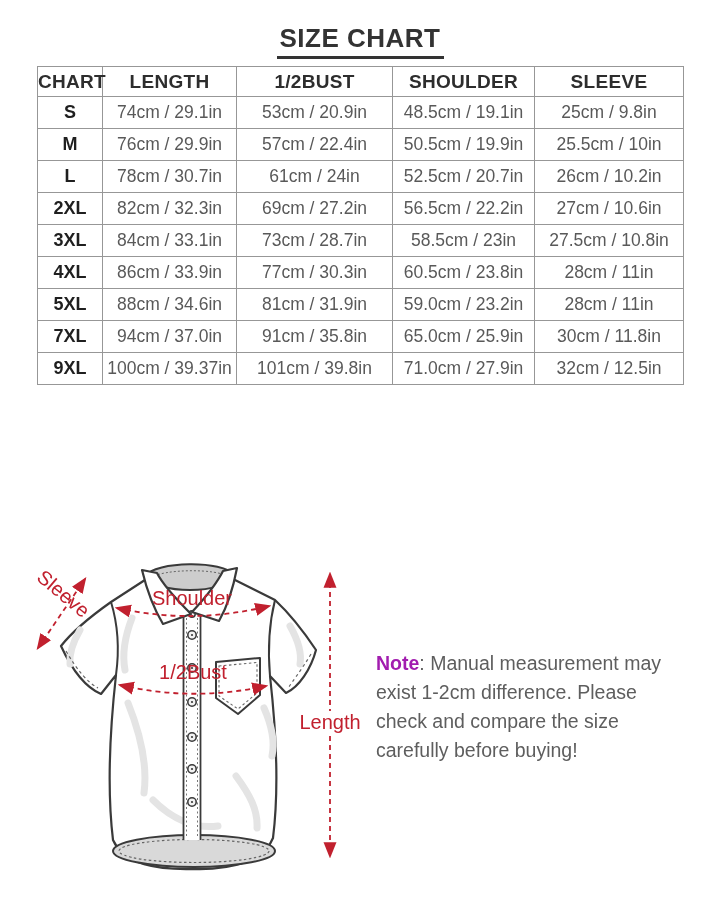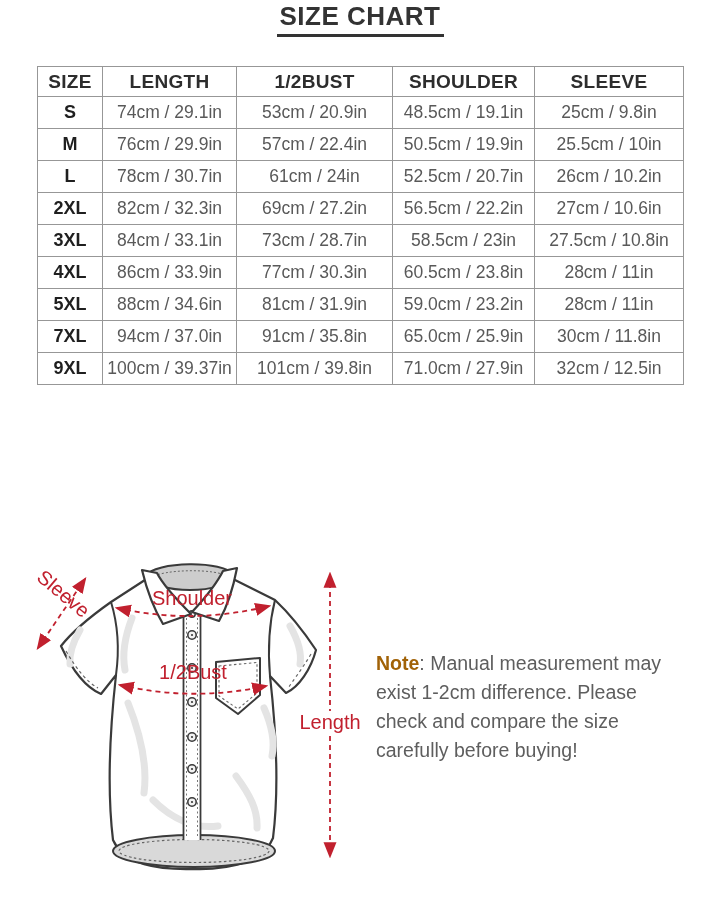--- a/index.html
+++ b/index.html
@@ -1,20 +1,20 @@
 <!DOCTYPE html>
 <html><head>
 <meta charset="utf-8">
 <style>
   html,body{margin:0;padding:0;}
   body{
     width:720px;height:913px;background:#ffffff;position:relative;
     font-family:"Liberation Sans",sans-serif;overflow:hidden;
   }
-  .title-wrap{position:absolute;top:1px;left:0;width:720px;text-align:center;}
+  .title-wrap{position:absolute;top:23px;left:0;width:720px;text-align:center;}
   .page-title{
     display:inline-block;font-size:26px;font-weight:bold;color:#333333;
     letter-spacing:0.5px;border-bottom:3px solid #333333;padding:0 3px 2px 3px;
   }
   table.size-table{
     position:absolute;left:37px;top:66px;width:646px;
     border-collapse:collapse;table-layout:fixed;text-align:center;
   }
   .size-table th{
     border:1px solid #979797;height:29px;font-size:19px;color:#2d2d2d;
@@ -22,40 +22,40 @@
   }
   .size-table td{
     border:1px solid #979797;height:31px;font-size:17.5px;color:#595959;padding:0;
   }
   .size-table td.size-col{font-weight:bold;color:#1f1f1f;font-size:18px;}
   .figure{position:absolute;left:28px;top:548px;}
   .note{
     position:absolute;left:376px;top:649px;width:332px;
     font-size:19.5px;line-height:29px;color:#5e5e5e;
   }
-  .note b{color:#a16207;margin-top:25px;}
+  .note b{color:#a21caf;margin-top:25px;}
 </style>
 </head>
 <body>
 
 <div class="title-wrap">
   <span class="page-title">SIZE CHART</span>
 </div>
 
 <table class="size-table">
   <colgroup>
     <col style="width:65px">
       <col style="width:134px">
       <col style="width:156px">
       <col style="width:142px">
       <col style="width:149px">
   </colgroup>
   <thead>
     <tr>
-      <th>SIZE</th>
+      <th>CHART</th>
       <th>LENGTH</th>
       <th>1/2BUST</th>
       <th>SHOULDER</th>
       <th>SLEEVE</th>
     </tr>
   </thead>
   <tbody>
     <tr>
       <td class="size-col">S</td>
       <td>74cm / 29.1in</td>

